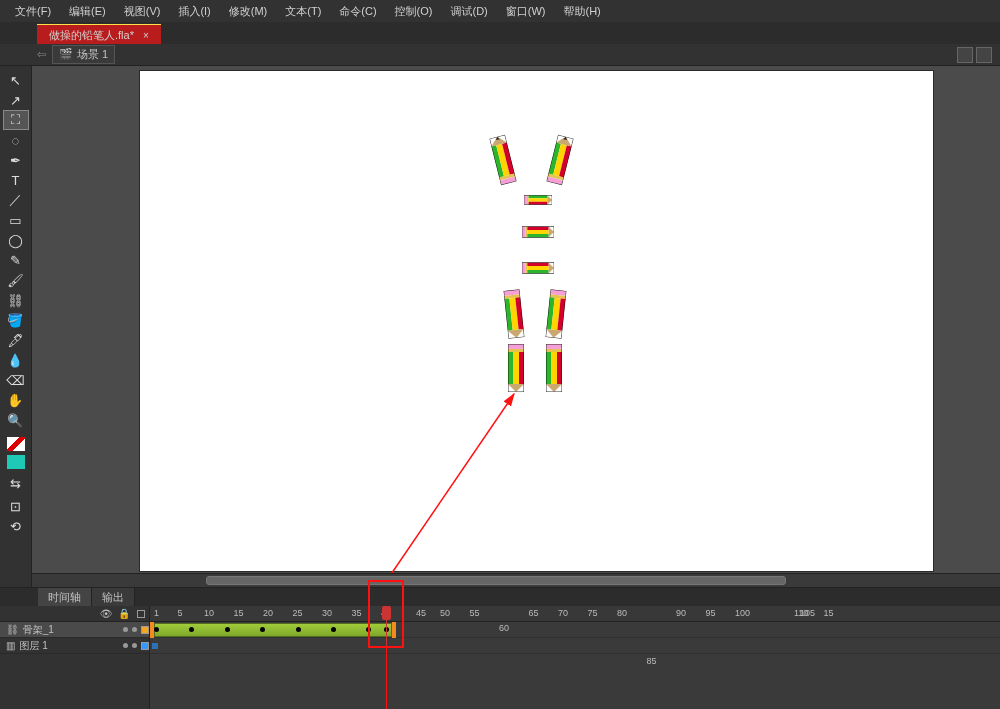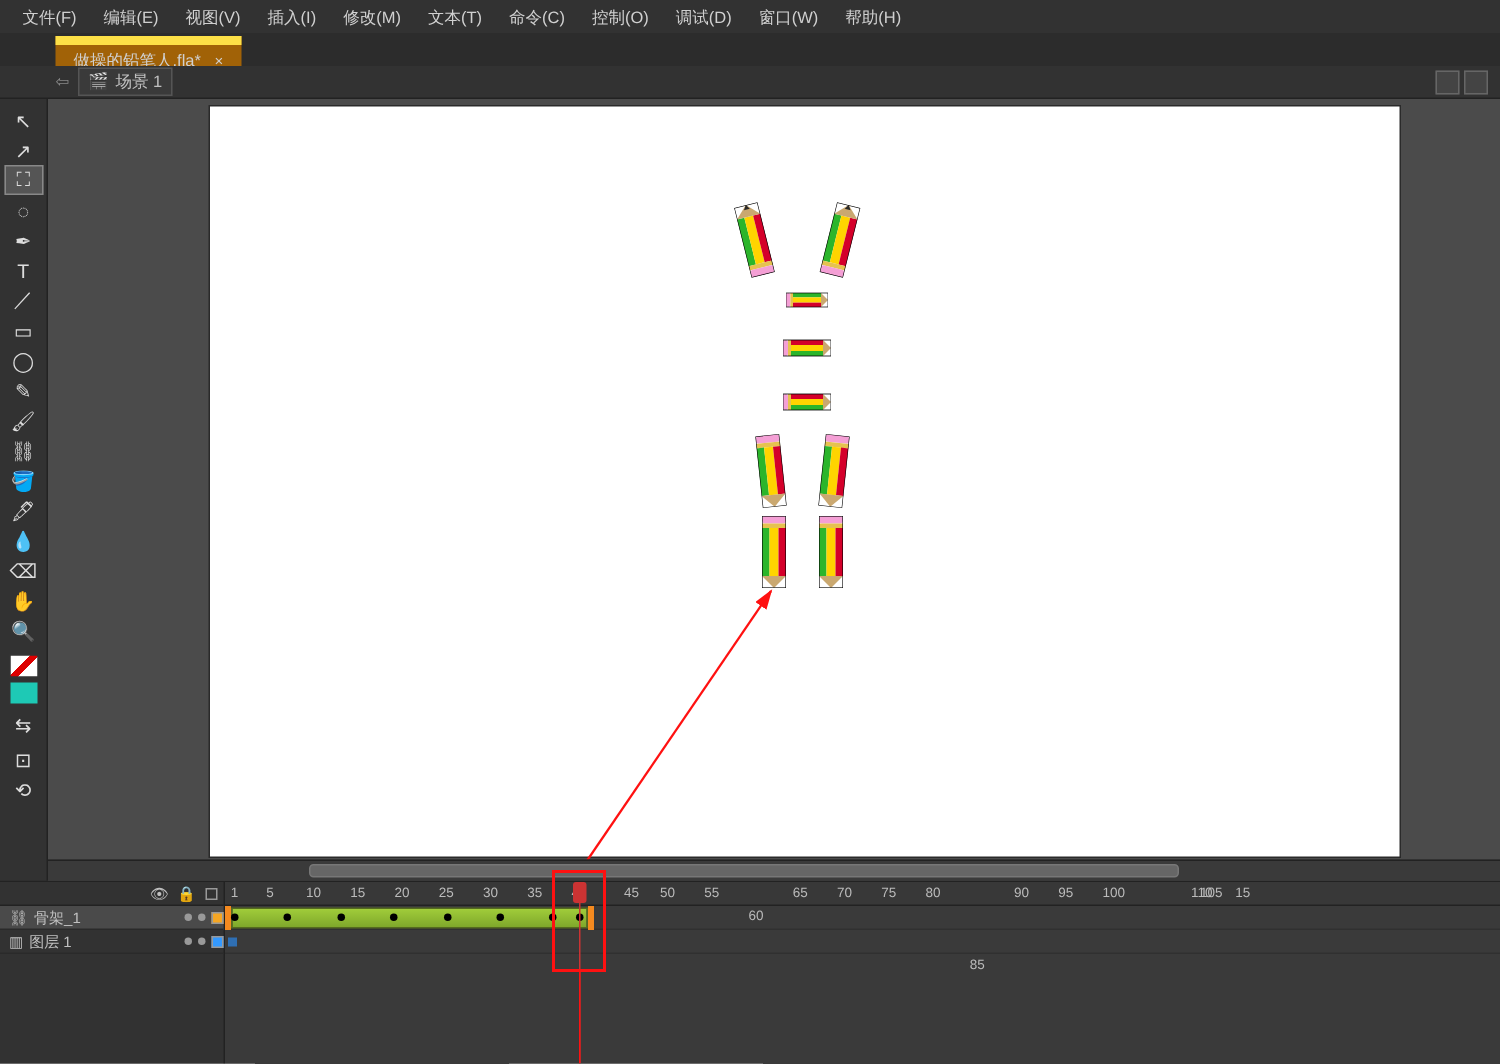--- a/index.html
+++ b/index.html
@@ -2,21 +2,21 @@
 <html><head>
 <meta charset="utf-8">
 <style>
 * { margin: 0; padding: 0; box-sizing: border-box; font-family: "Microsoft YaHei", Arial, sans-serif; }
 body { background: #323232; color: #c0c0c0; font-size: 11px; overflow: hidden; width: 1000px; height: 709px; position: relative; }
 
 .menubar { background: #323232; height: 22px; display: flex; align-items: center; padding-left: 8px; gap: 4px; }
 .menubar .menu-item { padding: 2px 7px; color: #d0d0d0; cursor: pointer; }
 
 .tabbar { background: #2c2c2c; height: 22px; display: flex; align-items: flex-end; padding-left: 37px; }
-.file-tab { background: #a16207; border-top: 6px solid #fde047; height: 20px; padding: 3px 12px; color: #d0d0d0; font-size: 11px; }
+.file-tab { background: #b91c1c; border-top: 1px solid #fde047; height: 20px; padding: 3px 12px; color: #d0d0d0; font-size: 11px; }
 
 .scene-row { background: #323232; height: 22px; border-bottom: 1px solid #222; display: flex; align-items: center; padding-left: 37px; position: relative; }
 .scene-btn { background: #3a3a3a; border: 1px solid #555; padding: 1px 6px; display: flex; align-items: center; gap: 4px; font-size: 11px; }
 .scene-right { position: absolute; right: 8px; display: flex; gap: 3px; }
 .mini-ico { width: 16px; height: 16px; background: #444; border: 1px solid #666; }
 
 .main-row { display: flex; height: 521px; }
 .toolbar-left { width: 32px; background: #323232; display: flex; flex-direction: column; align-items: center; padding-top: 4px; gap: 0; border-right: 1px solid #222;}
 .tool-slot { width: 26px; height: 20px; display: flex; align-items: center; justify-content: center; color: #ddd; font-size: 13px; }
 .tool-slot.sel { background: #555; border: 1px solid #888; }
@@ -240,20 +240,24 @@
       <line x1="351" y1="520" x2="482" y2="328" stroke="#f11" stroke-width="1.5" marker-end="url(#ah)"></line>
     </svg>
 
     <div class="hscroll">
       <div class="hscroll-thumb"></div>
     </div>
   </div>
 </div>
 
 <div class="timeline">
+  <div class="tl-tabrow">
+    <div class="tl-tab active">时间轴</div>
+    <div class="tl-tab">输出</div>
+  </div>
   <div class="tl-body">
     <div class="layer-panel">
       <div class="layer-head">
         <span>👁</span>
         <span>🔒</span>
         <span class="sq"></span>
       </div>
       <div class="layer-row sel">
         <span>⛓</span>
         <span>骨架_1</span>

